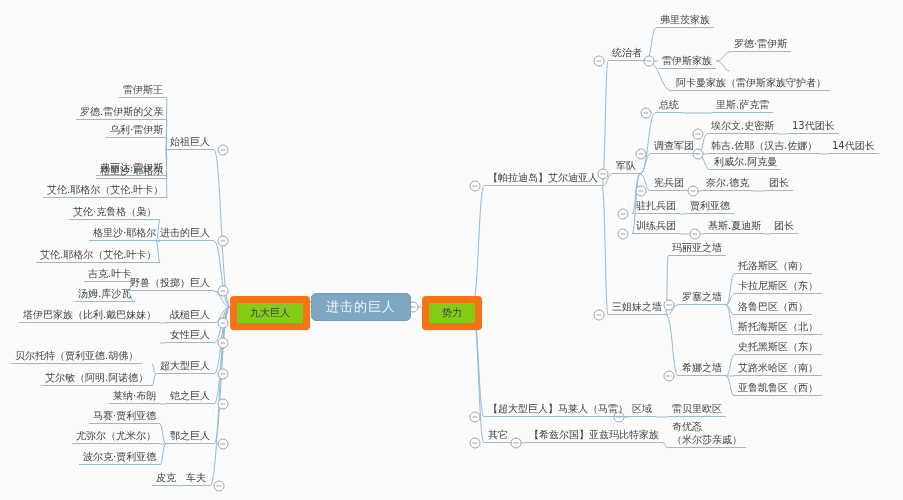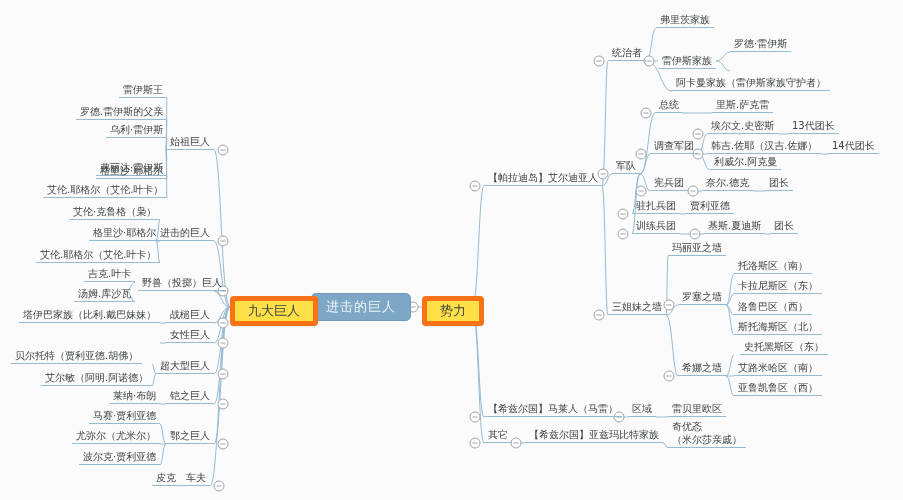--- a/index.html
+++ b/index.html
@@ -11,22 +11,22 @@
   #canvas{position:relative;width:903px;height:500px;}
   #wires{position:absolute;left:0;top:0;z-index:1;}
   .node{
     position:absolute;z-index:2;white-space:nowrap;
     color:#3d4043;font-size:10px;line-height:13px;
     padding:0 4px 1px 4px;
     border-bottom:1px solid #94bad4;
     cursor:default;
   }
   .node.box{
-    border:5px solid #f97316;border-radius:4px;background:#fde047;
-    font-size:13px;line-height:14px;padding:3px 13px;
+    border:7px solid #f97316;border-radius:4px;background:#84cc16;
+    font-size:10px;line-height:14px;padding:3px 13px;
     box-shadow:0 1px 1px rgba(120,150,170,.15);
   }
   .node.center{
     border:1px solid #6f9cba;border-radius:5px;background:#7da7c4;
     color:#eef6fc;font-size:13px;line-height:16px;padding:5px 14px;
     letter-spacing:1px;
   }
 </style>
 </head>
 <body>
@@ -237,21 +237,21 @@
     <div class="node" style="left: 119px; top: 83px;">雷伊斯王</div>
     <div class="node" style="left: 76px; top: 105px;">罗德.雷伊斯的父亲</div>
     <div class="node" style="left: 106px; top: 123px;">乌利·雷伊斯</div>
     <div class="node" style="left: 96px; top: 161px;">弗丽达·雷伊斯</div>
     <div class="node" style="left: 96px; top: 164px;">格里沙·耶格尔</div>
     <div class="node" style="left: 43px; top: 183px;">艾伦.耶格尔（艾伦.叶卡）</div>
     <div class="node" style="left: 156px; top: 226px;">进击的巨人</div>
     <div class="node" style="left: 69px; top: 205px;">艾伦·克鲁格（枭）</div>
     <div class="node" style="left: 89px; top: 226px;">格里沙·耶格尔</div>
     <div class="node" style="left: 36px; top: 248px;">艾伦.耶格尔（艾伦.叶卡）</div>
-    <div class="node" style="left: 126px; top: 276px; margin-left: 12px;">野兽（投掷）巨人</div>
+    <div class="node" style="left: 126px; top: 276px;">野兽（投掷）巨人</div>
     <div class="node" style="left: 84px; top: 267px;">吉克.叶卡</div>
     <div class="node" style="left: 74px; top: 287px;">汤姆.库沙瓦</div>
     <div class="node" style="left: 166px; top: 308px;">战槌巨人</div>
     <div class="node" style="left: 19px; top: 308px;">塔伊巴家族（比利.戴巴妹妹）</div>
     <div class="node" style="left: 166px; top: 328px;">女性巨人</div>
     <div class="node" style="left: 156px; top: 359px;">超大型巨人</div>
     <div class="node" style="left: 11px; top: 349px;">贝尔托特（贾利亚德.胡佛）</div>
     <div class="node" style="left: 41px; top: 371px;">艾尔敏（阿明.阿诺德）</div>
     <div class="node" style="left: 166px; top: 389px;">铠之巨人</div>
     <div class="node" style="left: 109px; top: 389px;">莱纳·布朗</div>
@@ -285,24 +285,24 @@
     <div class="node" style="left: 704px; top: 219px;">基斯.夏迪斯</div>
     <div class="node" style="left: 770px; top: 219px;">团长</div>
     <div class="node" style="left: 608px; top: 300px;">三姐妹之墙</div>
     <div class="node" style="left: 668px; top: 241px;">玛丽亚之墙</div>
     <div class="node" style="left: 678px; top: 290px;">罗塞之墙</div>
     <div class="node" style="left: 734px; top: 259px;">托洛斯区（南）</div>
     <div class="node" style="left: 734px; top: 279px;">卡拉尼斯区（东）</div>
     <div class="node" style="left: 734px; top: 300px;">洛鲁巴区（西）</div>
     <div class="node" style="left: 734px; top: 320px;">斯托海斯区（北）</div>
     <div class="node" style="left: 678px; top: 361px;">希娜之墙</div>
-    <div class="node" style="left: 734px; top: 340px; margin-left: 6px;">史托黑斯区（东）</div>
+    <div class="node" style="left: 734px; top: 340px;">史托黑斯区（东）</div>
     <div class="node" style="left: 734px; top: 361px;">艾路米哈区（南）</div>
     <div class="node" style="left: 734px; top: 381px;">亚鲁凯鲁区（西）</div>
-    <div class="node" style="left: 484px; top: 402px;">【希兹尔国】马莱人（马雷）</div>
+    <div class="node" style="left: 484px; top: 402px;">【超大型巨人】马莱人（马雷）</div>
     <div class="node" style="left: 628px; top: 402px;">区域</div>
     <div class="node" style="left: 668px; top: 402px;">雷贝里欧区</div>
     <div class="node" style="left: 484px; top: 428px;">其它</div>
     <div class="node" style="left: 668px; top: 420px;">
       <div>奇优忞</div>
       <div>（米尔莎亲戚）</div>
     </div>
     <div class="node" style="left: 525px; top: 428px;">【希兹尔国】亚兹玛比特家族</div>
   </div>
 

